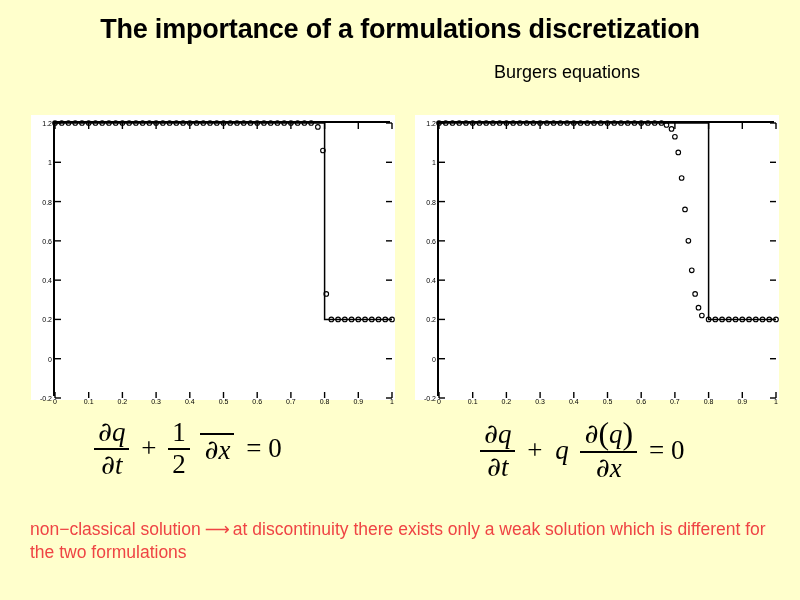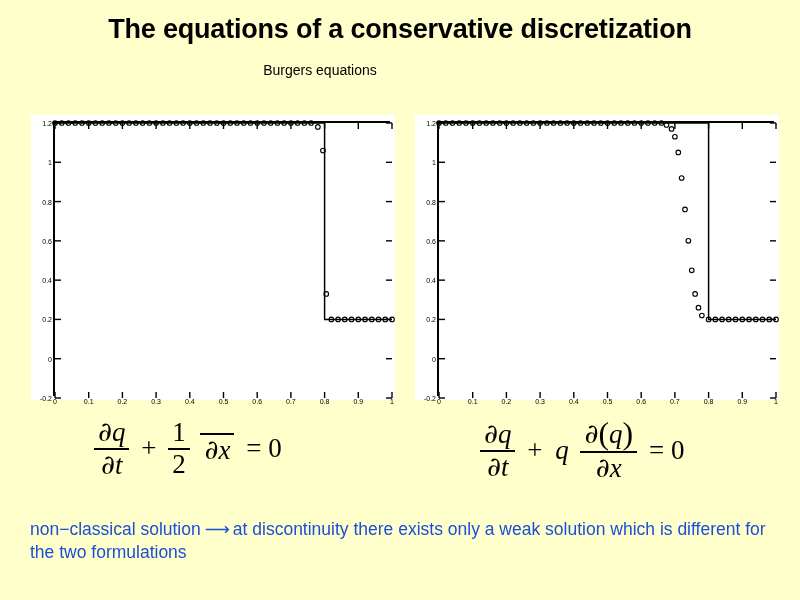--- a/index.html
+++ b/index.html
@@ -15,22 +15,22 @@
   
   .title{
     position:absolute;left:0;top:14px;width:800px;
     text-align:center;
     font-size:27px;font-weight:bold;color:#000;
     letter-spacing:-0.2px;
     white-space:nowrap;
   }
   .subtitle{
     position:absolute;left:0;top:62px;width:640px;
-    text-align:center;
-    font-size:14px;color:#000;
+    text-align:right;
+    font-size:18px;color:#000;
   }
 
   
   .panel{
     position:absolute;
     background:#ffffff;
   }
   #panel-left{left:31px;top:115px;width:364px;height:285px;}
   #panel-right{left:415px;top:115px;width:364px;height:285px;}
 
@@ -89,34 +89,34 @@
   .frac .den{display:block;border-top:2px solid #000;padding:1px 4px 0 4px;}
   .op{display:inline-block;vertical-align:middle;padding:0 3px;}
   .it{font-style:italic;}
   .pd{font-style:italic;font-family:"DejaVu Serif",serif;}
   .sup{font-size:0.62em;vertical-align:super;font-style:italic;}
   .paren{font-size:1.18em;vertical-align:-0.03em;}
 
   
   .caption{
     position:absolute;left:30px;top:518px;width:745px;
-    font-size:17.5px;color:#1d4ed8;line-height:1.32;
+    font-size:17.5px;color:#ef4444;line-height:1.32;
   }
   .caption .arrowglyph{
     display:inline-block;
     padding:0 4px;
     letter-spacing:-1px;
   }
 </style>
 </head>
 <body>
 
 <div id="slide">
 
-  <div class="title">The equations of a conservative discretization</div>
+  <div class="title">The importance of a formulations discretization</div>
   <div class="subtitle">Burgers equations</div>
 
   <div class="panel" id="panel-left">
     <div class="axes">
       <div class="plotarea">
         <svg width="337" height="275" viewBox="0 0 337 275" preserveAspectRatio="none">
           <g>
               <line x1="0" x2="0" y1="0" y2="6" stroke="#000" stroke-width="1.4"></line>
               <line x1="0" x2="0" y1="275" y2="269" stroke="#000" stroke-width="1.4"></line>
               <line x1="33.7" x2="33.7" y1="0" y2="6" stroke="#000" stroke-width="1.4"></line>

